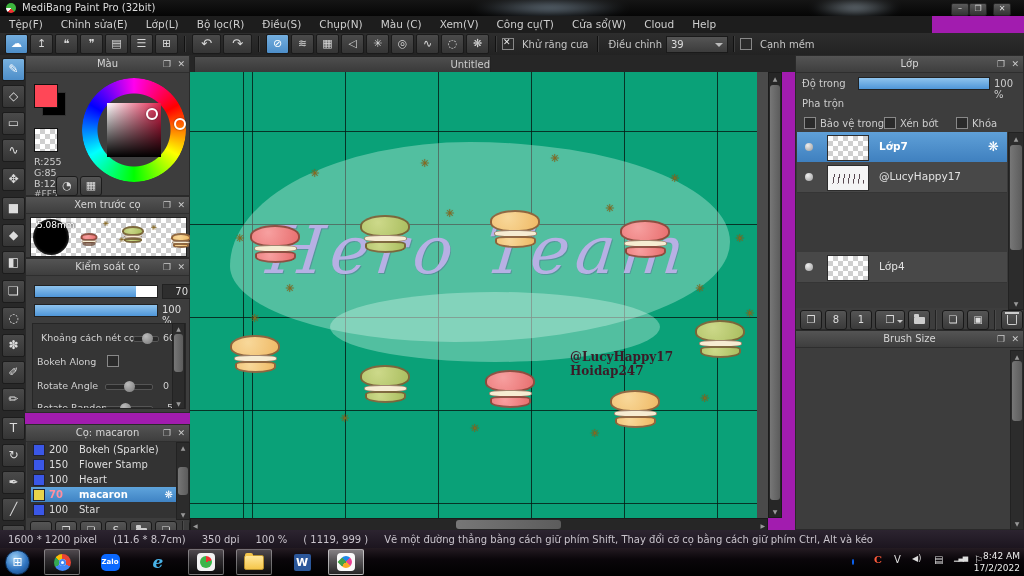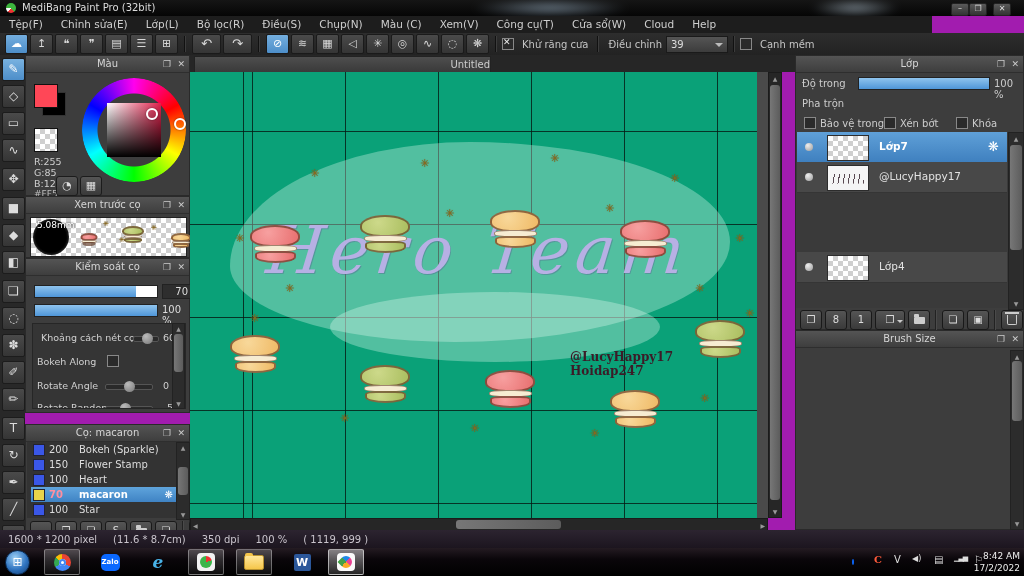--- a/index.html
+++ b/index.html
@@ -532,20 +532,21 @@
       <div class="sarrow" style="bottom:2px;">▼</div>
     </div>
   </div>
 
   <div id="statusbar" class="p">
     <span>1600 * 1200 pixel</span>
     <span>(11.6 * 8.7cm)</span>
     <span>350 dpi</span>
     <span>100 %</span>
     <span>( 1119, 999 )</span>
+    <span>Vẽ một đường thẳng bằng cách giữ phím Shift, Thay đổi cỡ cọ bằng cách giữ phím Ctrl, Alt và kéo</span>
   </div>
 
   <div id="taskbar" class="p">
     <div id="orb" class="p">⊞</div>
     <div class="task open" style="left:44px;">
         <span class="appchrome"></span>
       </div>
     <div class="task" style="left:92px;">
         <span class="appzalo">Zalo</span>
       </div>

